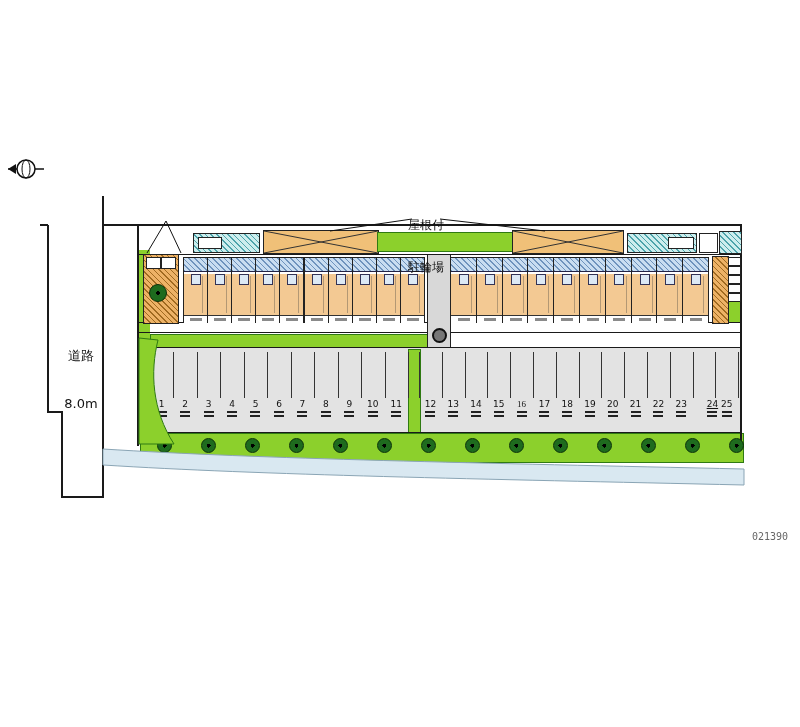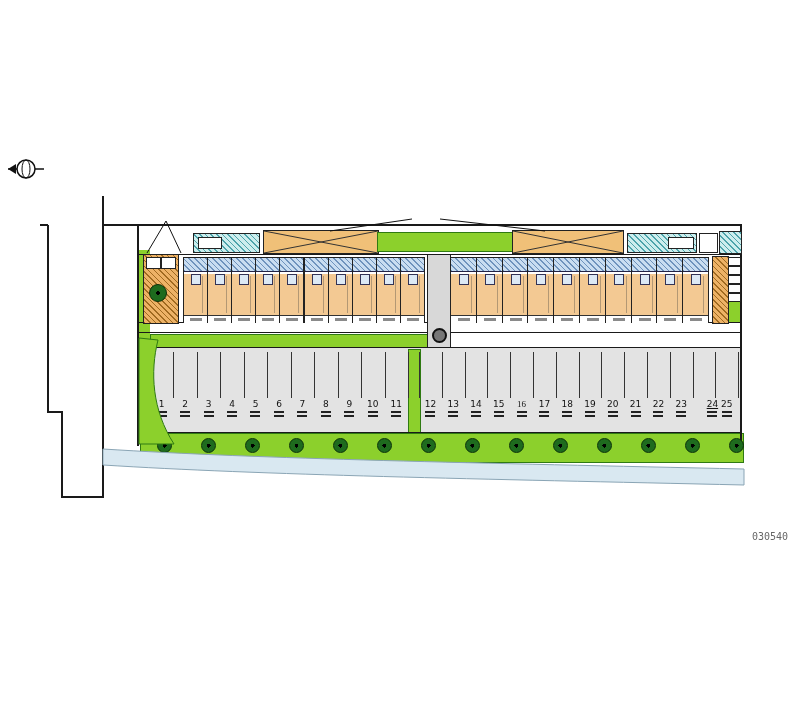--- a/index.html
+++ b/index.html
@@ -365,15 +365,23 @@
     <path d="M412,219 L330,231 M440,219 L545,231" stroke="#111" stroke-width="1" fill="none"></path>
 
     <g>
       <line x1="8" y1="169" x2="44" y2="169" stroke="#111" stroke-width="1.5"></line>
       <circle cx="26" cy="169" r="9" fill="#fff" stroke="#111" stroke-width="1.5"></circle>
       <ellipse cx="26" cy="169" rx="4" ry="9" fill="none" stroke="#111" stroke-width="1"></ellipse>
       <polygon points="8,169 16,164 16,174" fill="#111"></polygon>
     </g>
   </svg>
 
-  <div id="drawing-no">030540</div>
+  <div class="label" style="left:394px;top:190px;width:64px;">
+    <div>屋根付</div>
+    <div>駐輪場</div>
+  </div>
+  <div class="label" style="left:58px;top:316px;width:46px;font-size:13px;line-height:16px;">
+    <div>道路</div>
+    <div>8.0m</div>
+  </div>
+  <div id="drawing-no">021390</div>
 
 </div>
 
 </body></html>

